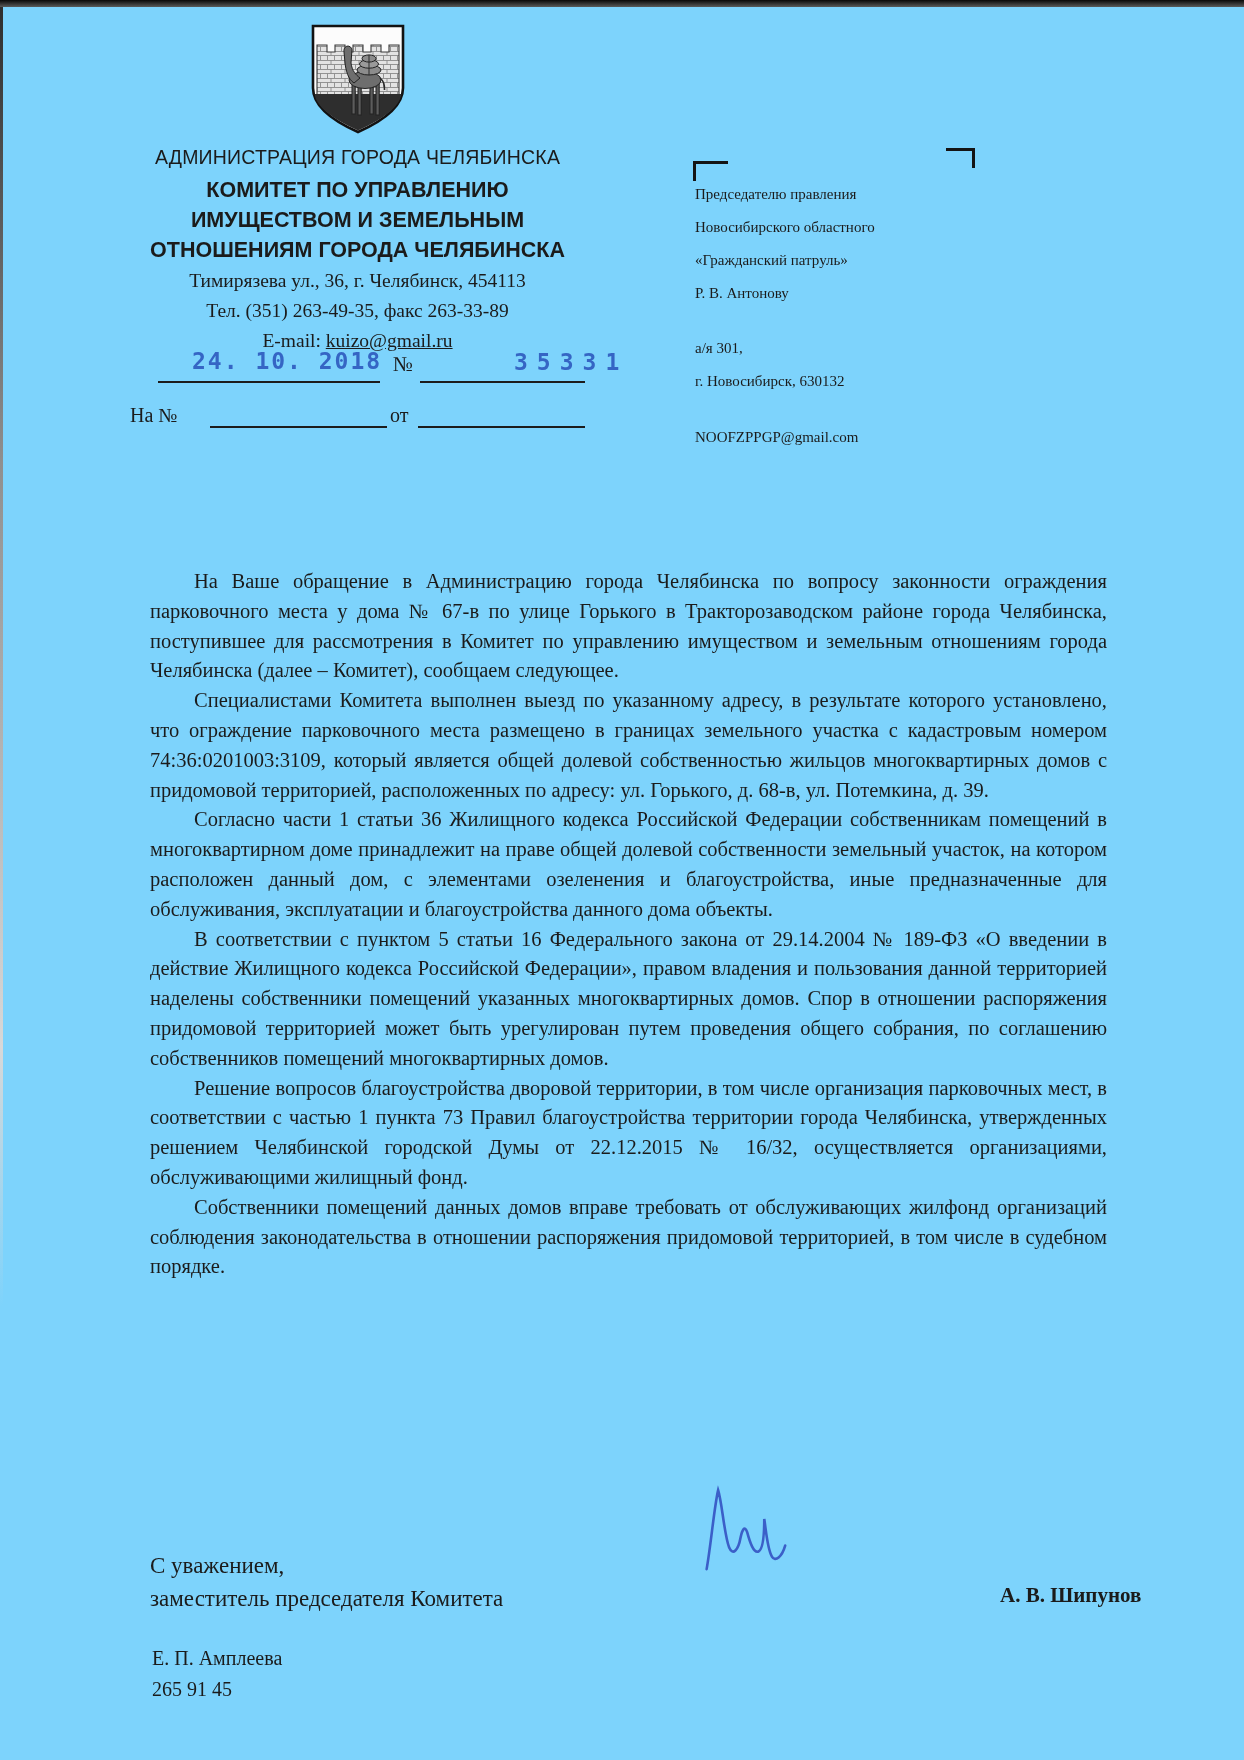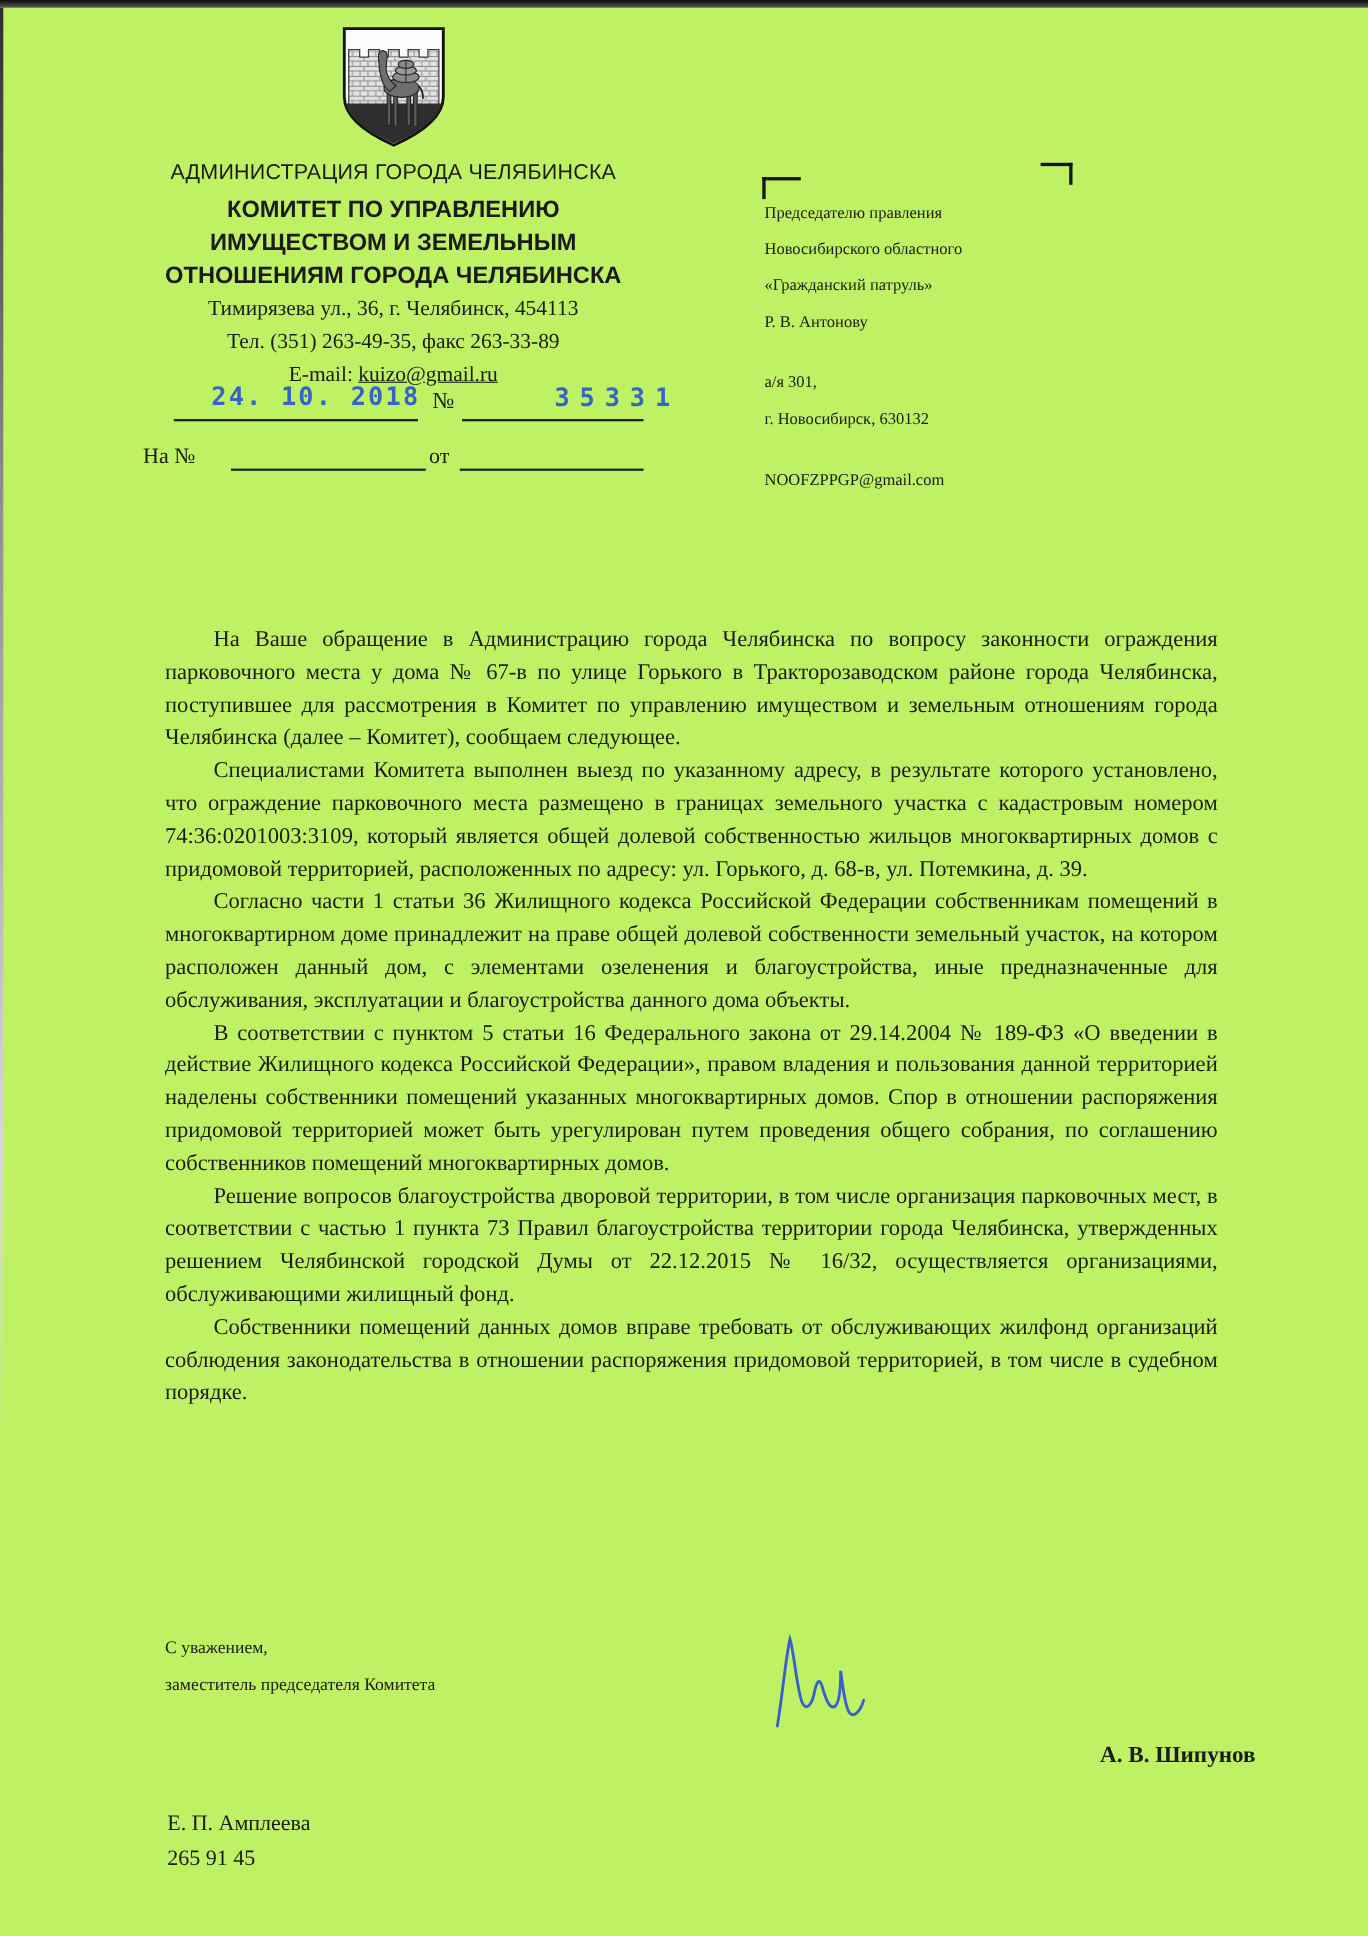--- a/index.html
+++ b/index.html
@@ -1,19 +1,19 @@
 <!DOCTYPE html>
 <html><head>
 <meta charset="utf-8">
 <style>
   html,body{margin:0;padding:0;background:#e8e8e8;}
   .page{
     position:relative;
     width:1244px;height:1760px;
-    background:#bef264;
+    background:#7dd3fc;
     overflow:hidden;
     font-family:"Liberation Serif", serif;
     color:#1b1b1b;
   }
   
   .scan-top{position:absolute;top:0;left:0;width:1244px;height:7px;
     background:linear-gradient(180deg,#090909,#5a5a5a);}
   .scan-left{position:absolute;top:7px;left:0;width:3px;height:1300px;
     background:linear-gradient(180deg,#2e2e2e 0%,#8f8f8f 35%,#d8d8d8 80%,rgba(220,220,220,0));}
 
@@ -26,42 +26,42 @@
     font-family:"Liberation Sans",sans-serif;font-weight:bold;font-size:21.5px;line-height:30px;}
   .contact{position:absolute;top:266px;left:0;width:100%;font-size:19.5px;line-height:30px;}
   .contact .email{text-decoration:underline;}
   .stamp{font-family:"DejaVu Sans Mono",monospace;font-weight:bold;color:#3565c4;}
   .date-row{position:absolute;top:346px;left:0;width:100%;height:42px;text-align:right;}
   .date-stamp{position:absolute;left:62px;top:2px;font-size:23px;letter-spacing:2px;white-space:nowrap;}
   .ul{border-bottom:2px solid #1c1c1c;position:absolute;height:0;}
   .ul1{left:28px;top:35px;width:222px;}
   .num-sign{position:absolute;left:263px;top:6px;font-size:21px;}
   .ul2{left:290px;top:35px;width:165px;}
-  .number-stamp{position:absolute;left:374px;top:3px;font-size:23px;letter-spacing:9px;white-space:nowrap;}
+  .number-stamp{position:absolute;left:384px;top:3px;font-size:23px;letter-spacing:9px;white-space:nowrap;}
   .ref-row{position:absolute;top:402px;left:0;width:100%;height:30px;text-align:left;font-size:20px;}
   .ref1{position:absolute;left:0;top:2px;}
   .ul3{left:80px;top:24px;width:177px;}
   .ref2{position:absolute;left:260px;top:2px;}
   .ul4{left:288px;top:24px;width:167px;}
 
   
   .recipient{position:absolute;left:695px;top:148px;width:300px;font-size:15px;}
   .corner{position:absolute;height:17px;}
   .corner-left{left:-2px;top:13px;width:32px;border-top:3px solid #141414;border-left:3px solid #141414;}
   .corner-right{left:251px;top:0;width:26px;border-top:3px solid #141414;border-right:3px solid #141414;}
   .recipient-lines{margin-top:30px;line-height:33px;white-space:nowrap;}
   .recipient-addr{margin-top:22px;line-height:33px;white-space:nowrap;}
   .recipient-email{margin-top:23px;line-height:33px;white-space:nowrap;}
 
   
   .body-text{position:absolute;left:150px;top:567px;width:957px;}
   .body-text p{margin:0;font-size:20.5px;line-height:29.8px;text-align:justify;text-indent:44px;}
 
   
-  .closing{position:absolute;left:150px;top:1482px;font-size:16px;line-height:33px;}
+  .closing{position:absolute;left:150px;top:1549px;font-size:23px;line-height:33px;}
   .sig-ink{position:absolute;left:690px;top:1480px;}
   .signer{position:absolute;left:1000px;top:1583px;font-size:21px;font-weight:bold;}
   .executor{position:absolute;left:152px;top:1643px;font-size:20px;line-height:31px;}
 </style>
 </head>
 <body>
 
 <div class="page">
 
   <div class="scan-top"></div>

